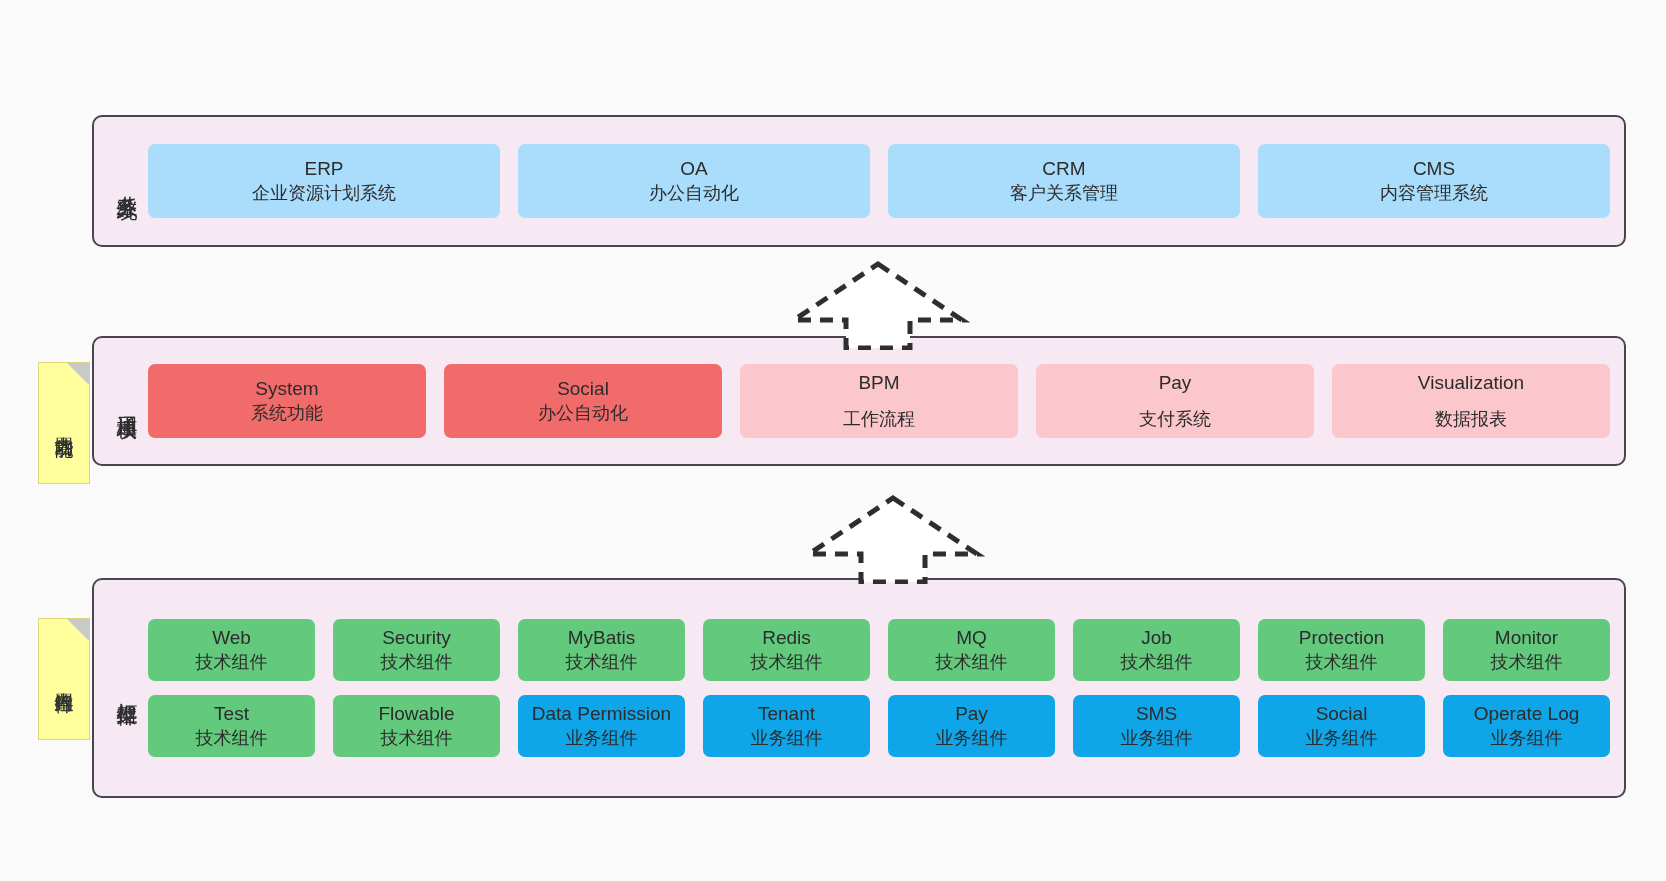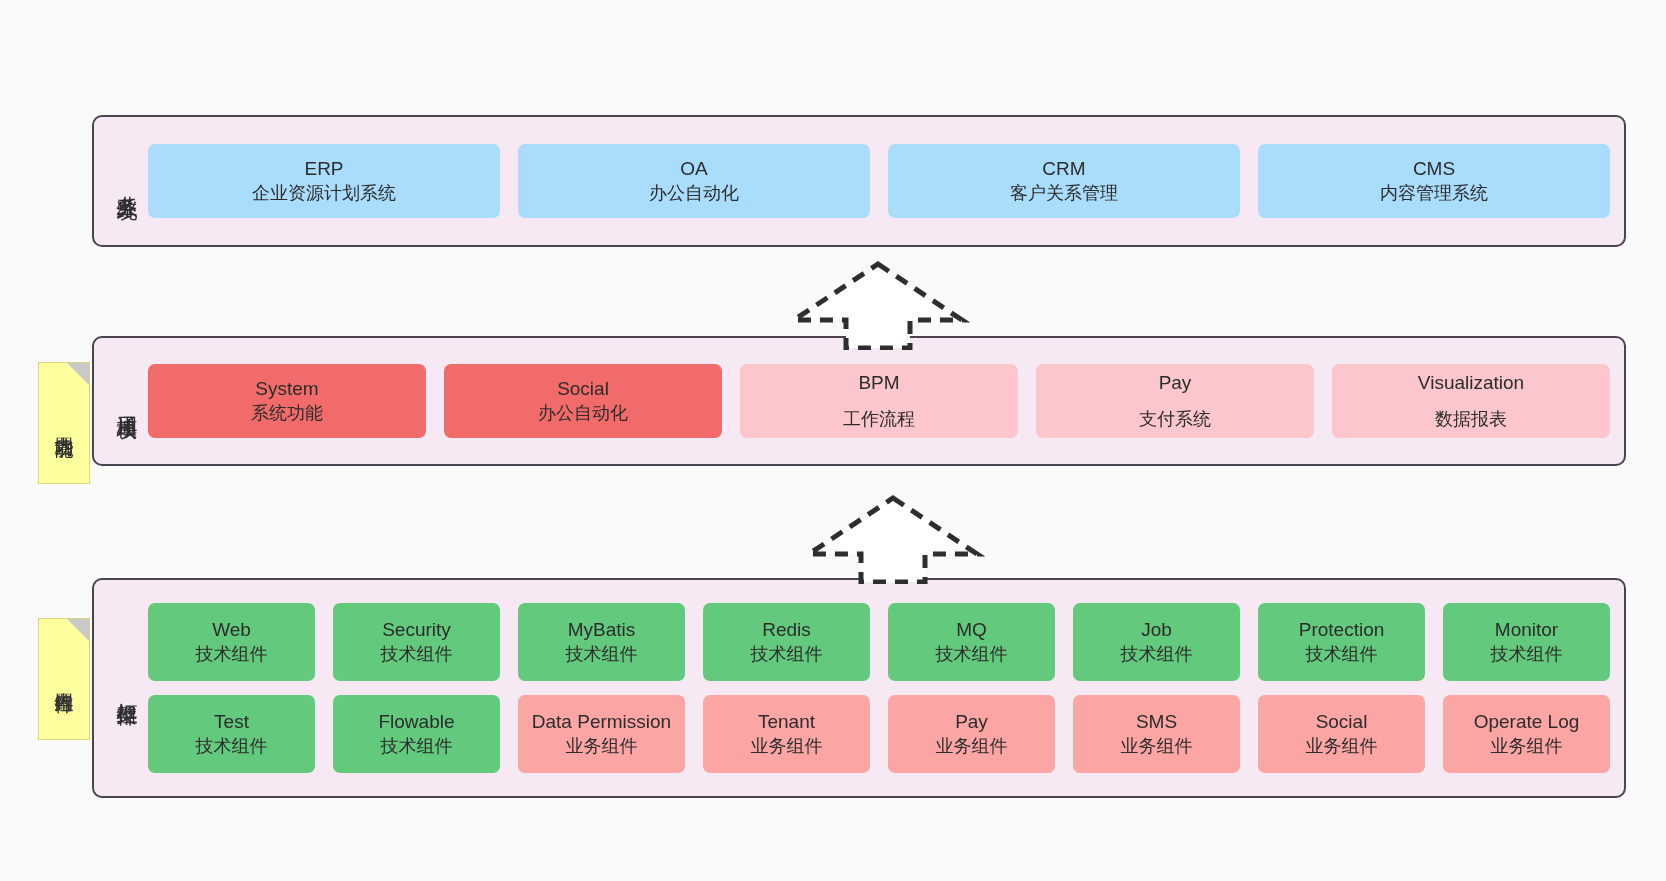--- a/index.html
+++ b/index.html
@@ -80,29 +80,29 @@
   }
   .card .sub {
     font-size: 18px;
     color: #2c2c2c;
   }
 
   .card.blue        { background: #aadcfc; }
   .card.red         { background: #f26b6b; }
   .card.pink        { background: #fbc6cc; gap: 12px; }
   .card.green       { background: #63c97d; }
-  .card.lightgreen  { background: #fca5a5; }
+  .card.lightgreen  { background: #0ea5e9; }
 
   
   #layer-business { left: 92px;  top: 115px; width: 1534px; height: 132px; }
   #layer-modules  { left: 92px;  top: 336px; width: 1534px; height: 130px; }
   #layer-framework{ left: 92px;  top: 578px; width: 1534px; height: 220px; }
 
   #layer-business .card, #layer-modules .card { height: 74px; }
-  #layer-framework .card { height: 78px; }
+  #layer-framework .card { height: 62px; }
 
   
   .note {
     position: absolute;
     width: 52px;
     background: #ffff9e;
     border: 1px solid #d8d87a;
     box-sizing: border-box;
     display: flex;
     align-items: center;

